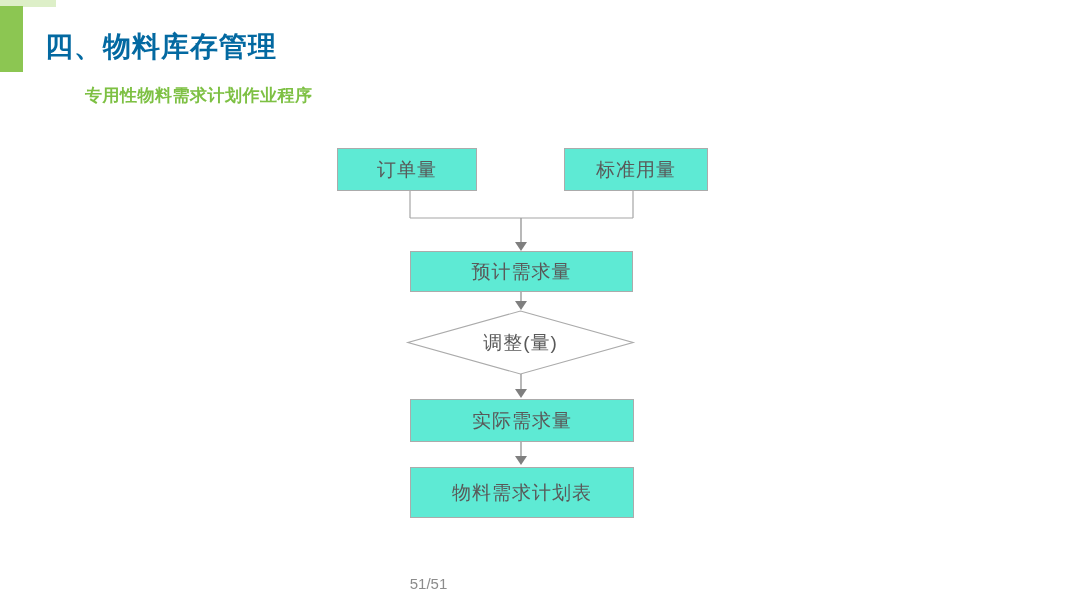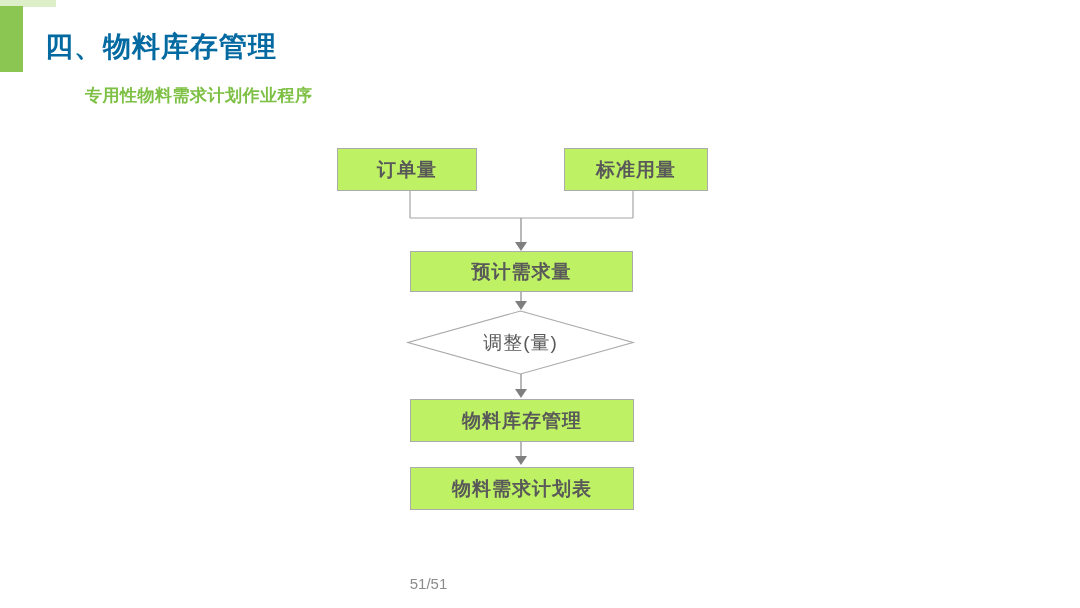--- a/index.html
+++ b/index.html
@@ -53,36 +53,36 @@
   }
   .connector-svg {
     position: absolute;
     left: 0; top: 0;
     width: 1080px; height: 608px;
     pointer-events: none;
   }
   .flow-box {
     position: absolute;
     box-sizing: border-box;
-    background: #bef264;
+    background: #5eead4;
     border: 1px solid #ababab;
     display: flex;
     align-items: center;
     justify-content: center;
     font-size: 19px;
-    font-weight: bold;
+    font-weight: normal;
     color: #595959;
     letter-spacing: 1px;
     white-space: nowrap;
   }
   .box-order      { left: 337px; top: 148px; width: 140px; height: 43px; }
   .box-standard   { left: 564px; top: 148px; width: 144px; height: 43px; }
   .box-forecast   { left: 410px; top: 251px; width: 223px; height: 41px; }
   .box-actual     { left: 410px; top: 399px; width: 224px; height: 43px; }
-  .box-plan       { left: 410px; top: 467px; width: 224px; height: 43px; }
+  .box-plan       { left: 410px; top: 467px; width: 224px; height: 51px; }
   .diamond-label {
     position: absolute;
     left: 408px; top: 311px;
     width: 225px; height: 63px;
     display: flex;
     align-items: center;
     justify-content: center;
     font-size: 19px;
     font-weight: normal;
     color: #595959;
@@ -140,21 +140,21 @@
 
     <div class="flow-box box-standard">
       <span>标准用量</span>
     </div>
 
     <div class="diamond-label">
       <span>调整(量)</span>
     </div>
 
     <div class="flow-box box-actual">
-      <span>物料库存管理</span>
+      <span>实际需求量</span>
     </div>
 
     <div class="flow-box box-plan">
       <span>物料需求计划表</span>
     </div>
 
   </div>
 
   <div class="page-number">51/51</div>
 

